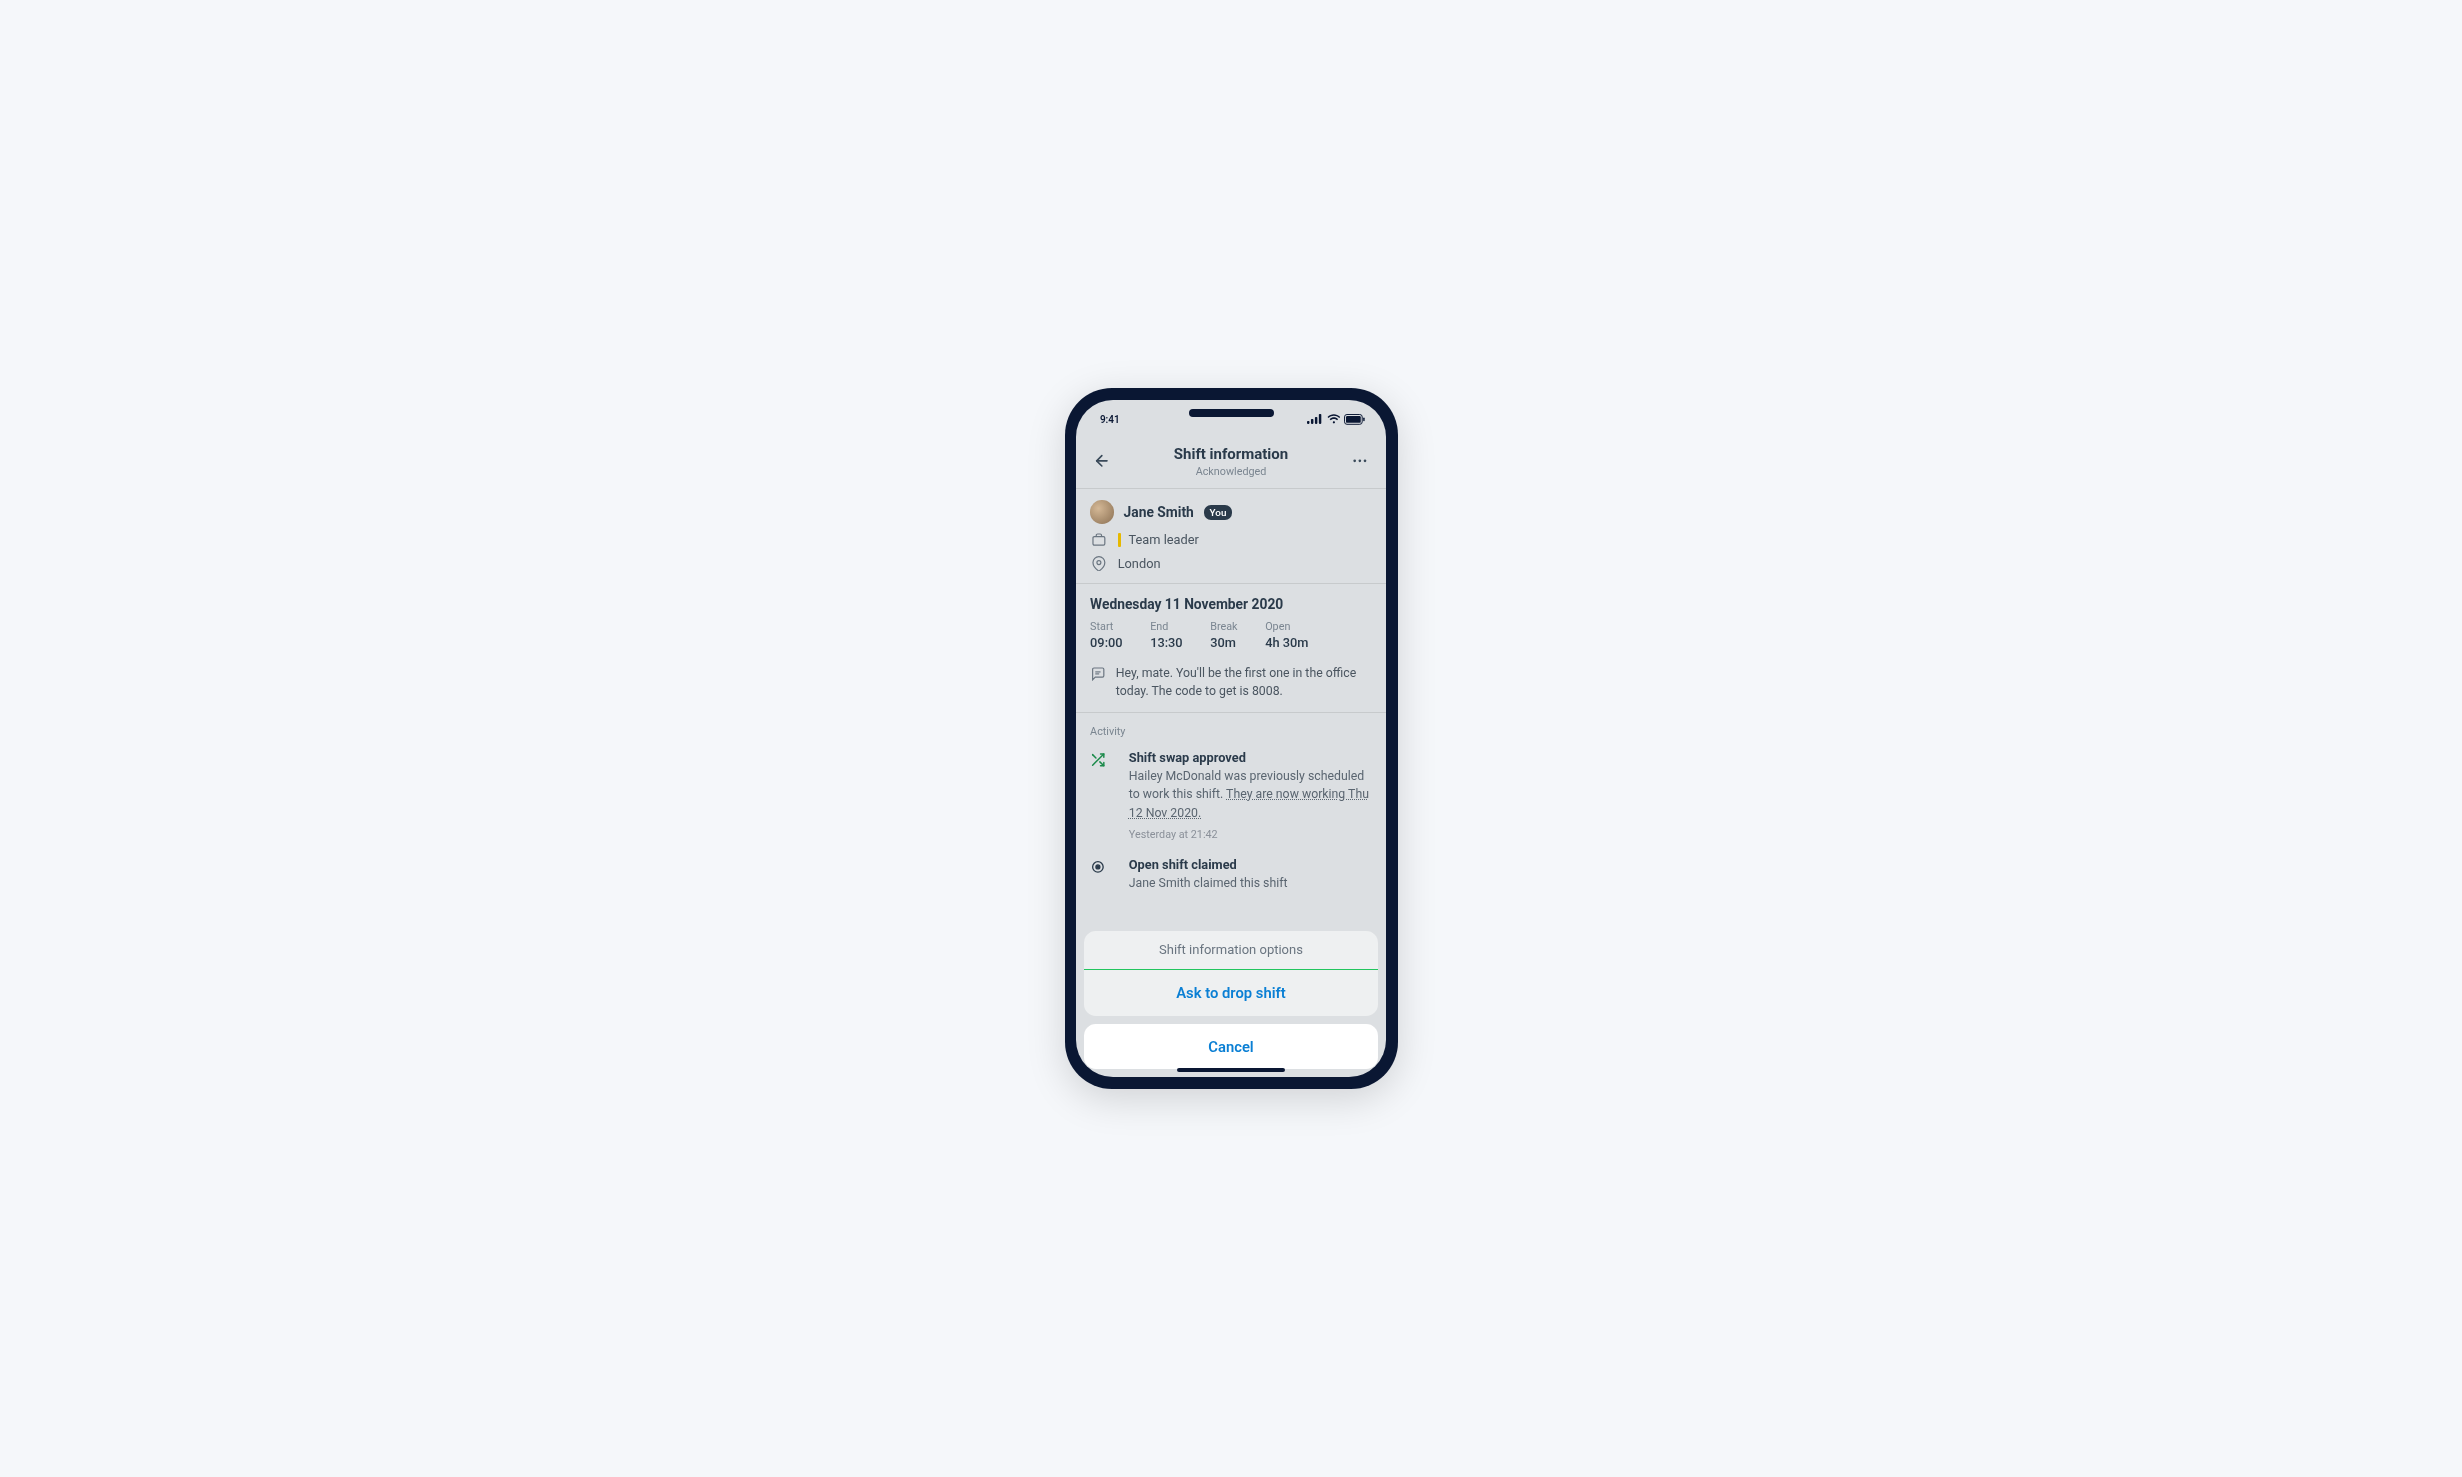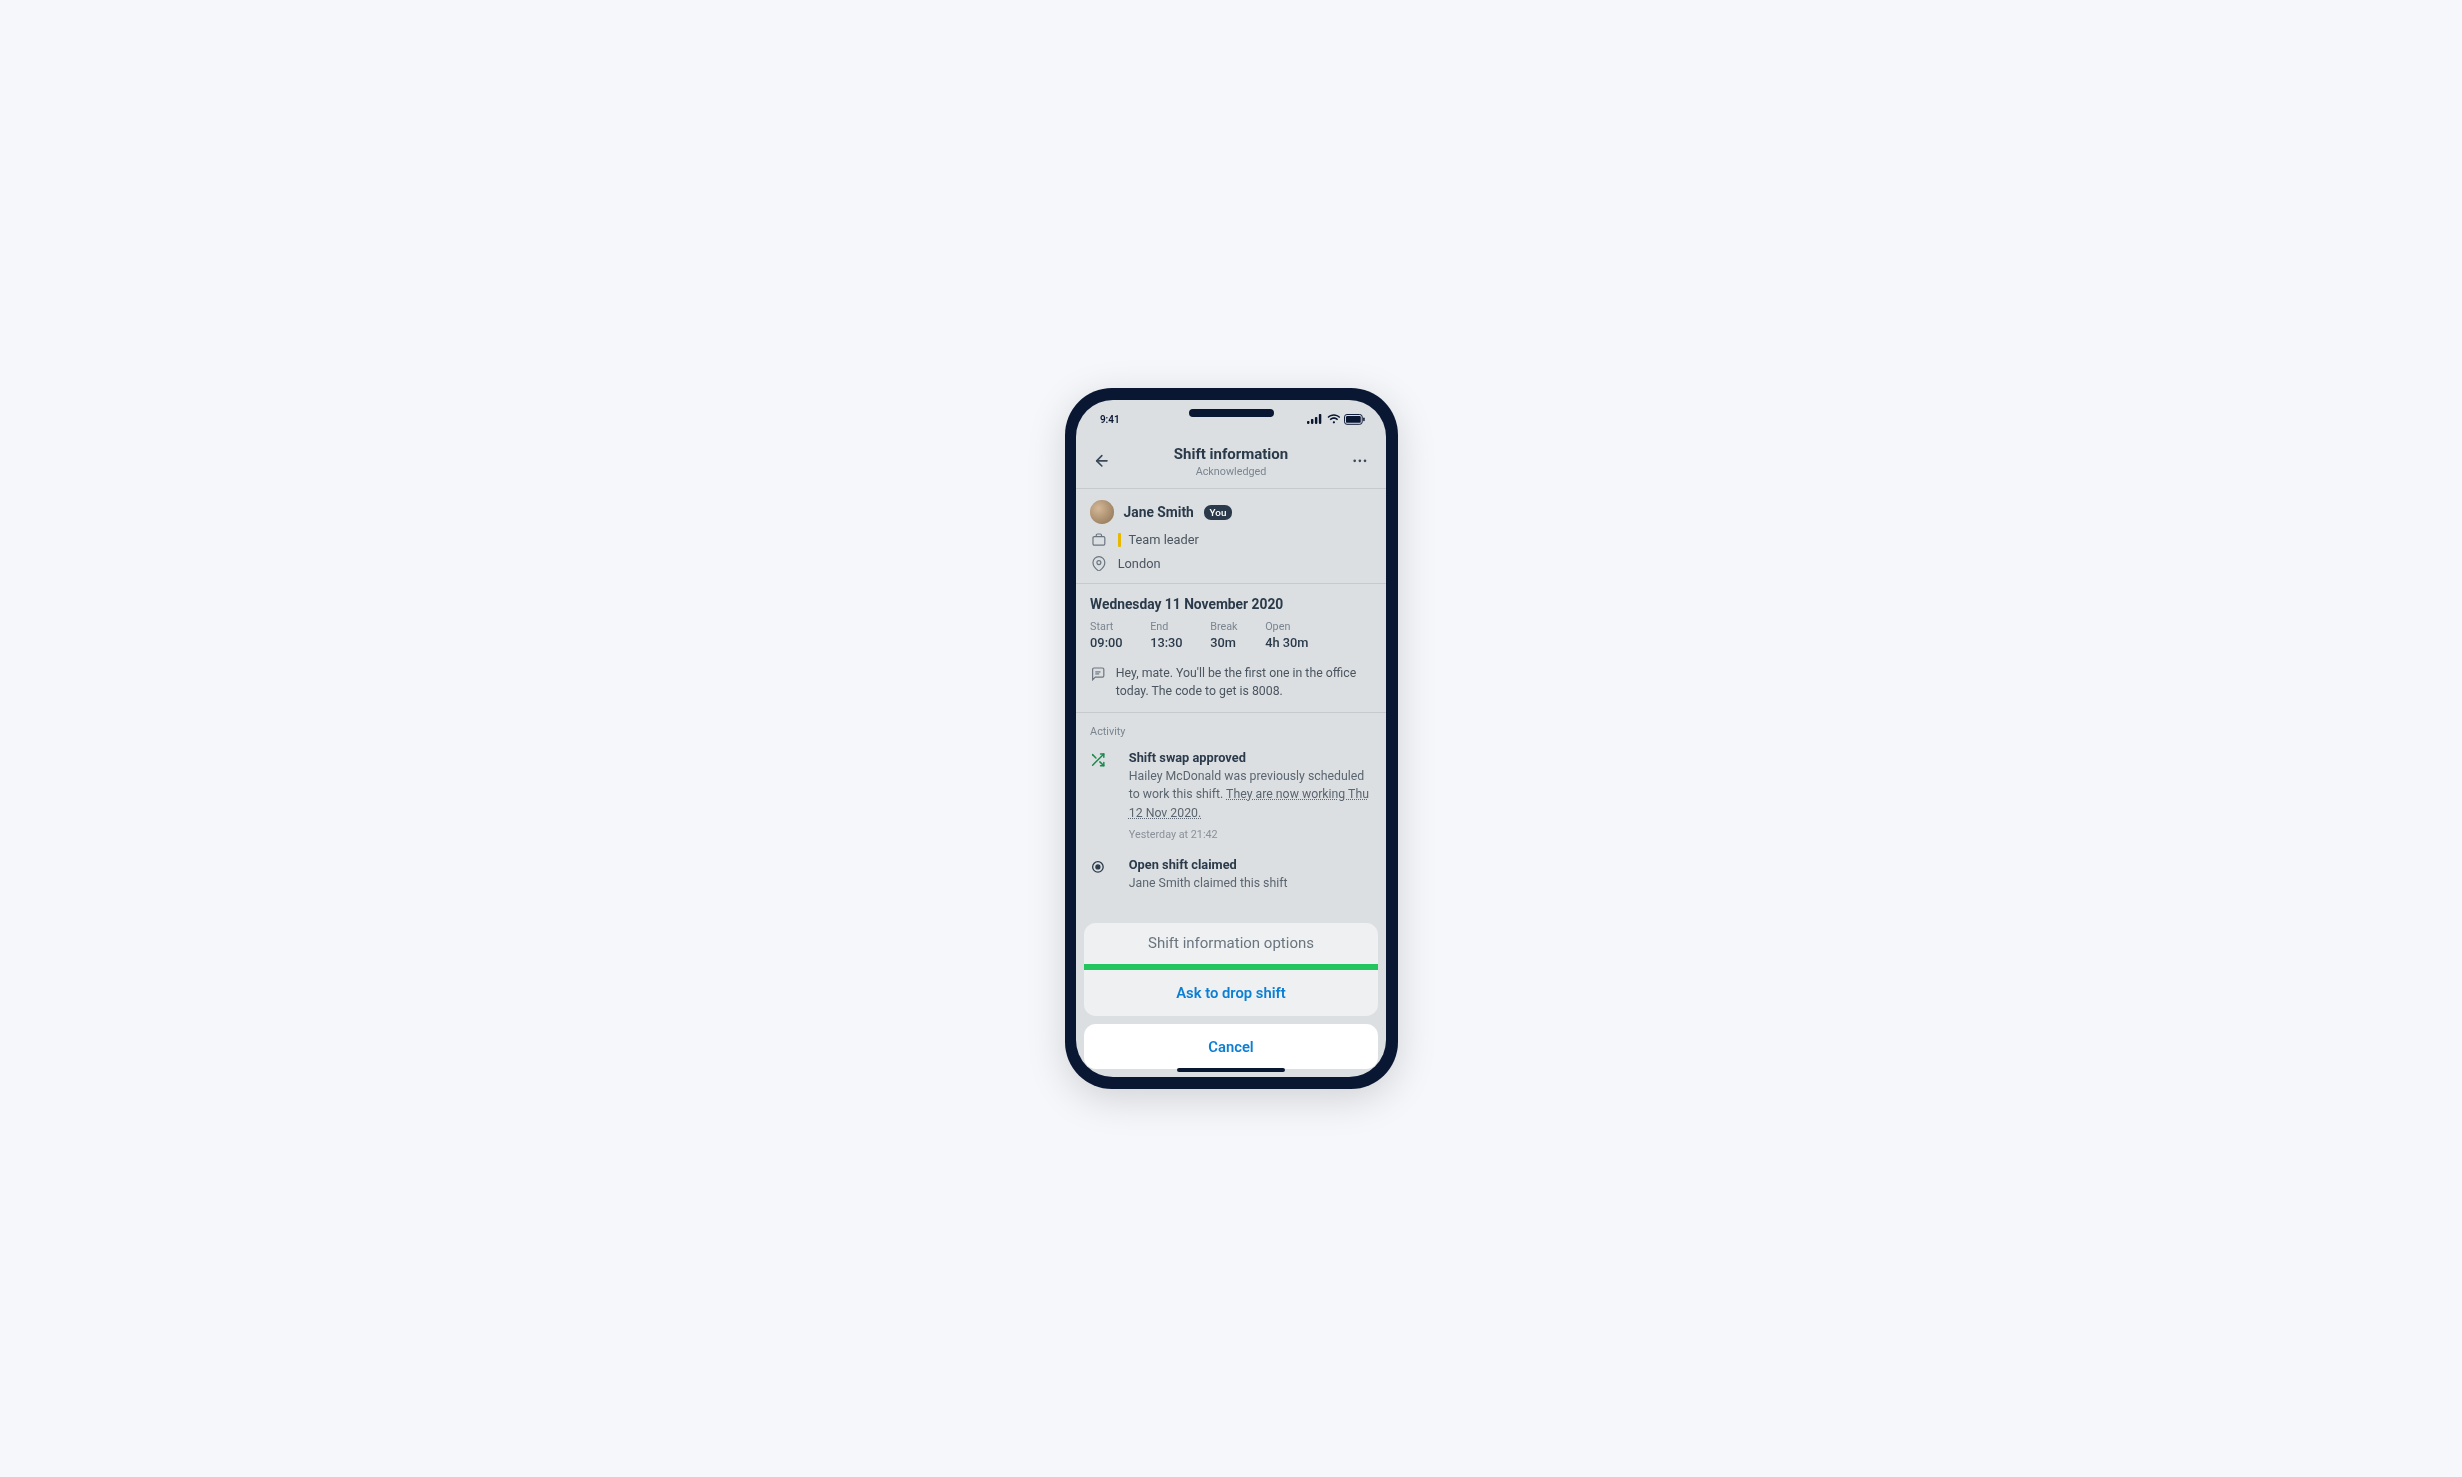--- a/index.html
+++ b/index.html
@@ -121,22 +121,22 @@
     bottom: 0; left: 0; right: 0;
     padding: 0 7.9px 7.9px;
   }
   .sheet-group {
     background: #eef0f1;
     border-radius: 11.8px;
     overflow: hidden;
     margin-bottom: 7.9px;
   }
   .sheet-header {
-    text-align: center; font-size: 15px; color: #6a7580;
-    padding: 11.8px 9.9px; border-bottom: 6px solid #22c55e;
+    text-align: center; font-size: 13px; color: #6a7580;
+    padding: 11.8px 9.9px; border-bottom: 1px solid #22c55e;
   }
   .sheet-option {
     text-align: center; font-size: 14.8px; font-weight: 600;
     color: #0a7fd4; padding: 13.8px 9.9px;
   }
   .sheet-cancel {
     background: #fff; border-radius: 11.8px;
     text-align: center; font-size: 14.8px; font-weight: 600;
     color: #0a7fd4; padding: 13.8px;
   }

